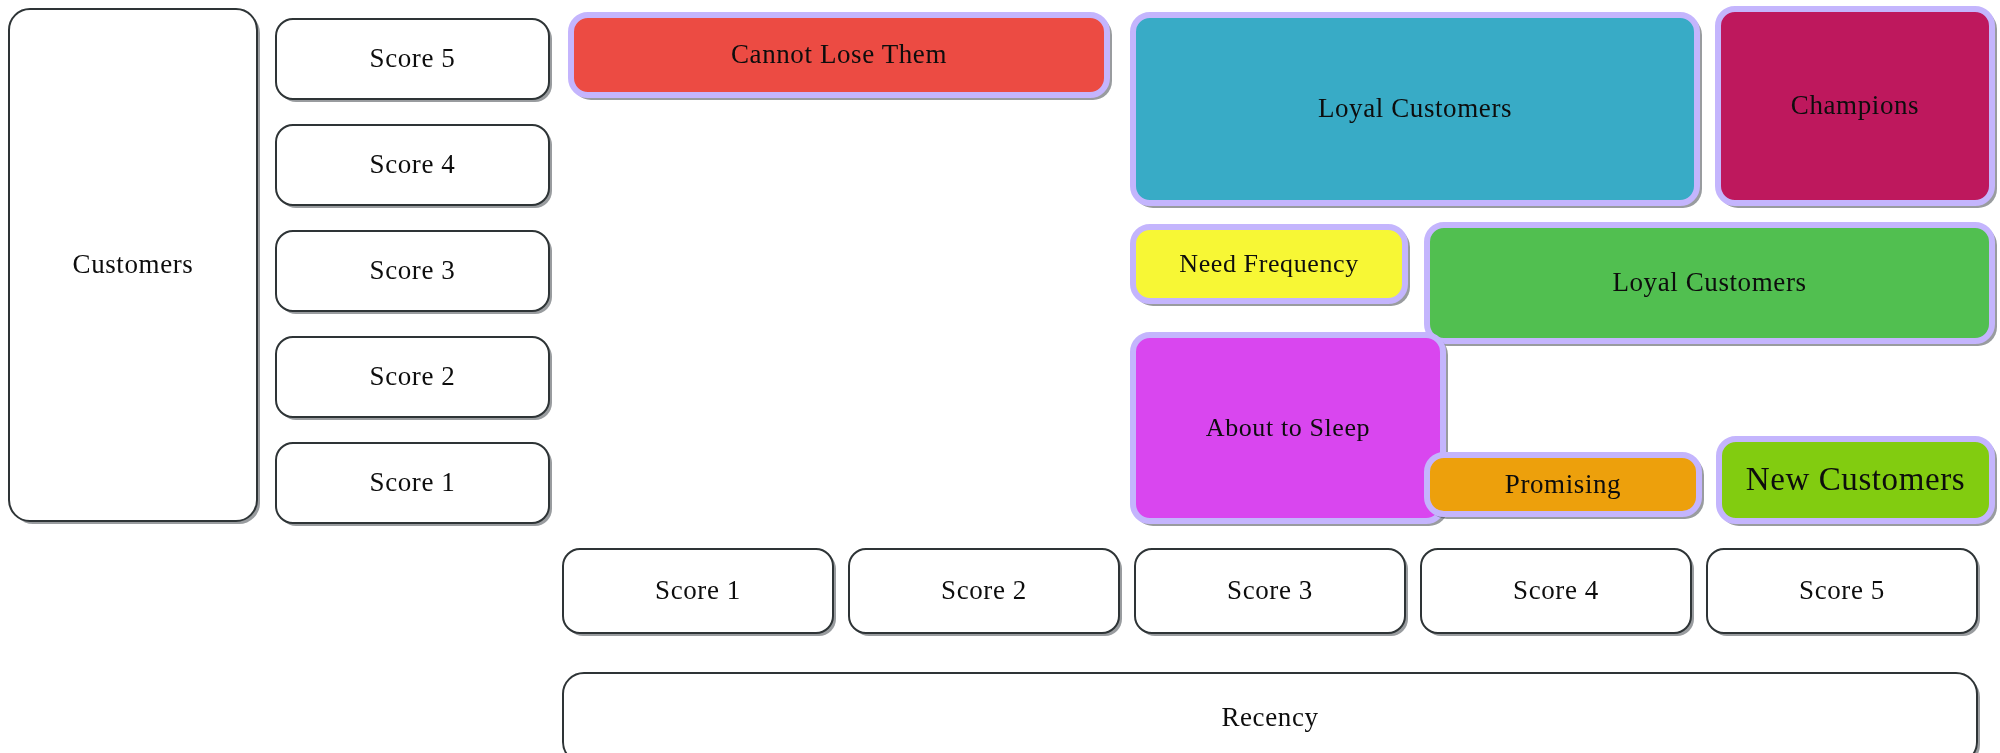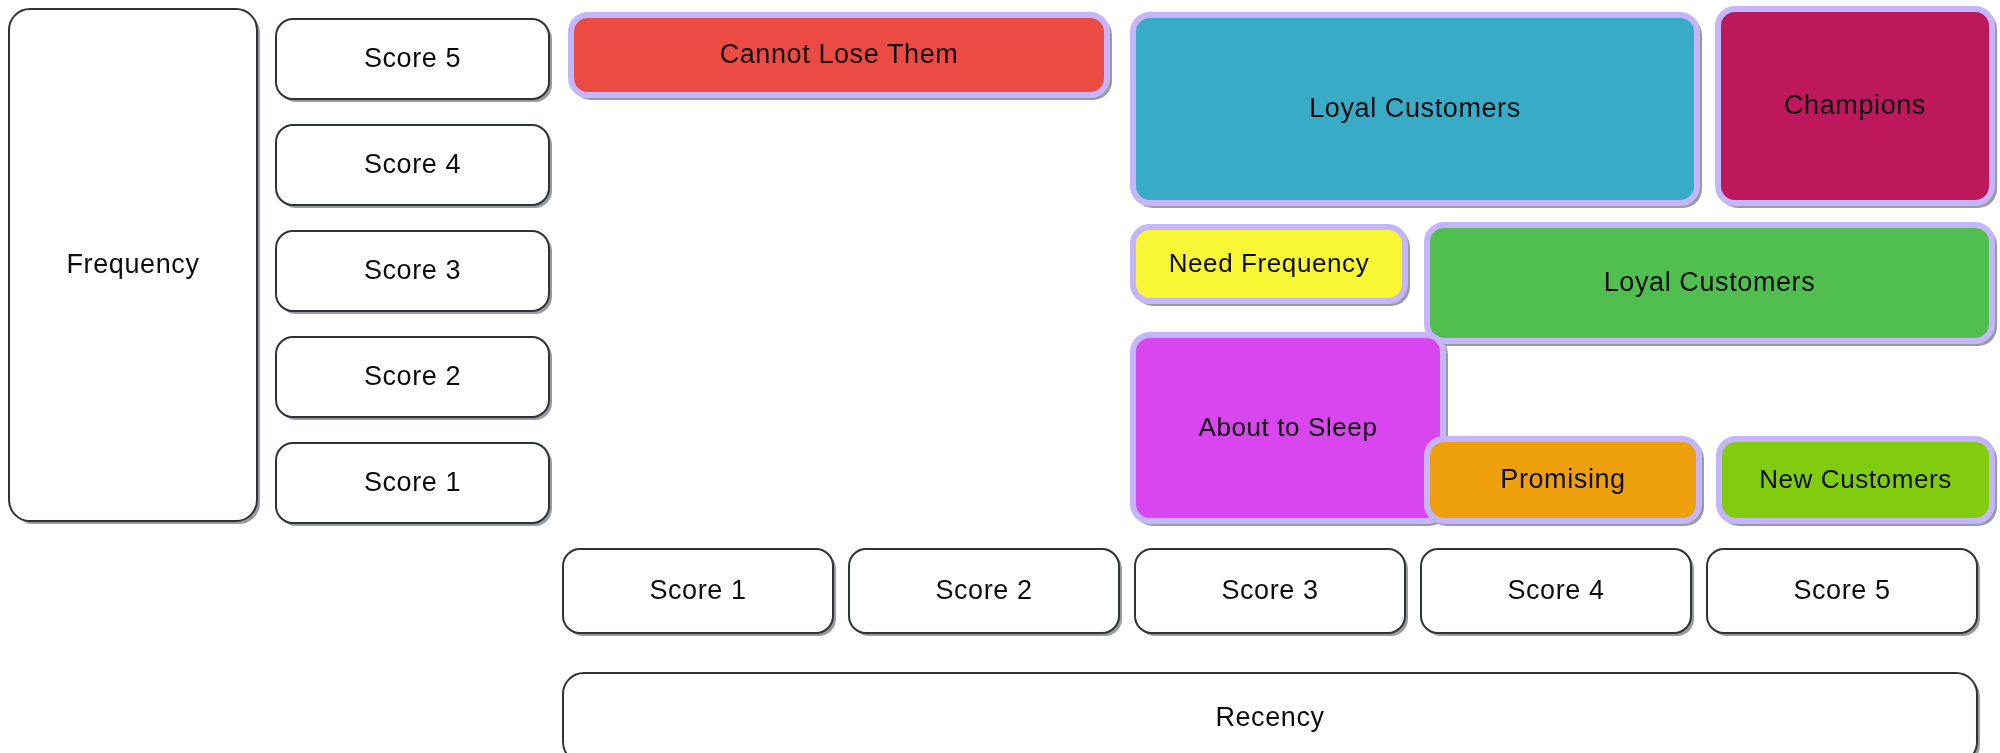--- a/index.html
+++ b/index.html
@@ -23,21 +23,21 @@
   .box {
     position: absolute;
     box-sizing: border-box;
     display: flex;
     align-items: center;
     justify-content: center;
     text-align: center;
     border-radius: 16px;
     border: 2px solid #2e3436;
     color: #0d0d0d;
-    font-family: Liberation Sans, sans-serif;
+    font-family: Liberation Serif, serif;
     font-size: 27px;
     font-weight: 400;
     letter-spacing: 0.6px;
     line-height: 1.15;
     padding: 12px 10px;
     box-shadow: 3px 3px 0 -1px rgba(70,75,80,0.55);
   }
 
   .axis-box {
     background: #ffffff;
@@ -54,21 +54,21 @@
 
   #freq-axis { writing-mode: horizontal-tb; }
 
   .nowrap { white-space: nowrap; }
 </style>
 </head>
 <body>
 
 <div id="canvas">
 
-  <div class="box axis-box" id="freq-axis" style="left:8px; top:8px; width:250px; height:514px;">Frequency</div>
+  <div class="box axis-box" id="freq-axis" style="left:8px; top:8px; width:250px; height:514px;">Customers</div>
 
   <div class="box score-box" style="left:275px; top:18px; width:275px; height:82px;">Score 5</div>
   <div class="box score-box" style="left:275px; top:124px; width:275px; height:82px;">Score 4</div>
   <div class="box score-box" style="left:275px; top:230px; width:275px; height:82px;">Score 3</div>
   <div class="box score-box" style="left:275px; top:336px; width:275px; height:82px;">Score 2</div>
   <div class="box score-box" style="left:275px; top:442px; width:275px; height:82px;">Score 1</div>
 
   <div class="box seg-box nowrap" style="left:568px; top:12px; width:542px; height:86px; background:#ec4b43;">Cannot Lose Them</div>
 
 
@@ -76,23 +76,23 @@
   <div class="box seg-box nowrap" style="left:1130px; top:12px; width:570px; height:194px; background:#38abc6;">Loyal Customers</div>
 
   <div class="box seg-box nowrap" style="left:1715px; top:6px; width:280px; height:200px; background:#be185d;">Champions</div>
 
   <div class="box seg-box nowrap" style="left:1130px; top:224px; width:278px; height:80px; background:#f7f735; font-size:26px;">Need Frequency</div>
 
   <div class="box seg-box nowrap" style="left:1424px; top:222px; width:571px; height:122px; background:#51bf50;">Loyal Customers</div>
 
   <div class="box seg-box nowrap" style="left:1130px; top:332px; width:316px; height:192px; background:#d946ef; font-size:26px;">About to Sleep</div>
 
-  <div class="box seg-box nowrap" style="left:1424px; top:436px; width:278px; height:88px; background:#eda00c;">Promising</div>
+  <div class="box seg-box nowrap" style="left:1424px; top:452px; width:278px; height:65px; background:#eda00c;">Promising</div>
 
-  <div class="box seg-box nowrap" style="left:1716px; top:436px; width:279px; height:88px; background:#82cc10; font-size:26px;">New Customers</div>
+  <div class="box seg-box nowrap" style="left:1716px; top:436px; width:279px; height:88px; background:#82cc10; font-size:33px;">New Customers</div>
 
   <div class="box score-box" style="left:562px; top:548px; width:272px; height:86px;">Score 1</div>
   <div class="box score-box" style="left:848px; top:548px; width:272px; height:86px;">Score 2</div>
   <div class="box score-box" style="left:1134px; top:548px; width:272px; height:86px;">Score 3</div>
   <div class="box score-box" style="left:1420px; top:548px; width:272px; height:86px;">Score 4</div>
   <div class="box score-box" style="left:1706px; top:548px; width:272px; height:86px;">Score 5</div>
 
   <div class="box axis-box" style="left:562px; top:648px; width:1416px; height:92px;margin-top:24px;">Recency</div>
 
 </div>

